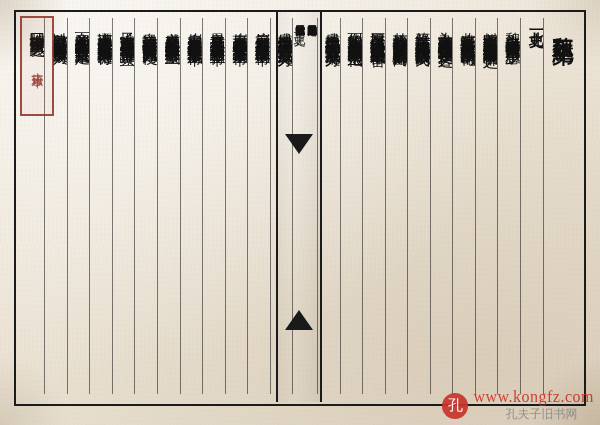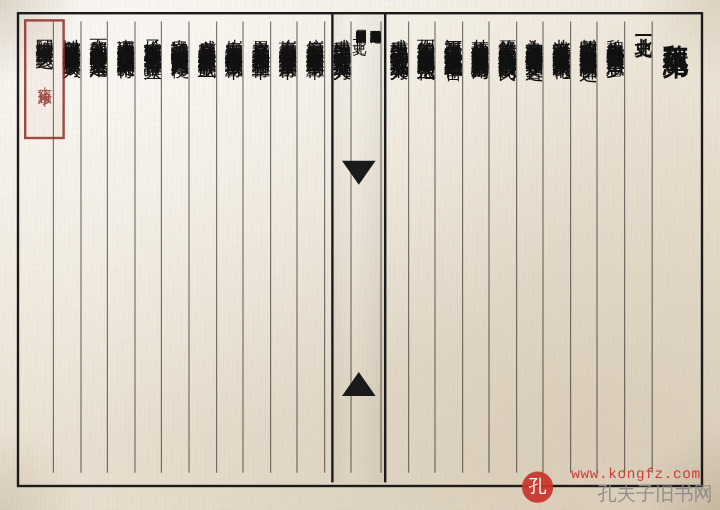--- a/index.html
+++ b/index.html
@@ -179,28 +179,27 @@
     border-radius: 50%;
     background: #c8342b;
     color: #fff;
     font-size: 15px;
     display: flex;
     align-items: center;
     justify-content: center;
     font-family: "DejaVu Serif", serif;
   }
   #watermark .wm-text {
-    font-family: Liberation Mono, monospace;
-    font-size: 12px;
+    font-family: Liberation Serif, serif;
+    font-size: 16px;
     color: #c8342b;
     letter-spacing: 0.5px;
-    text-align: center;
   }
   #watermark .wm-cn {
-    font-size: 16px;
+    font-size: 12px;
     color: #8a8a8a;
     font-family: Liberation Sans, sans-serif;
     margin-left: 32px;
   }
   
   .corner {
     position: absolute;
     width: 70px;
     height: 70px;
     pointer-events: none;

